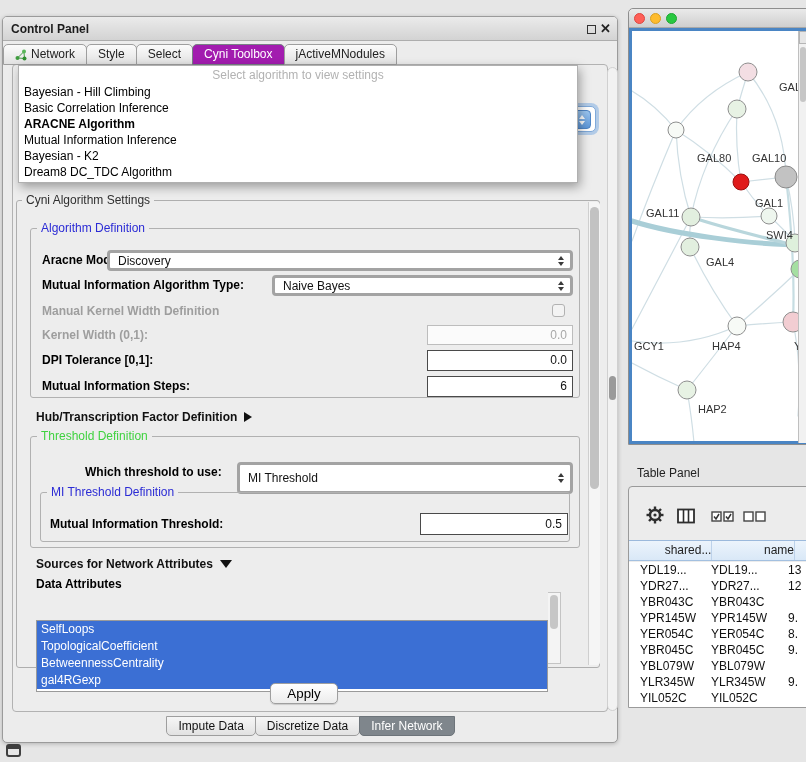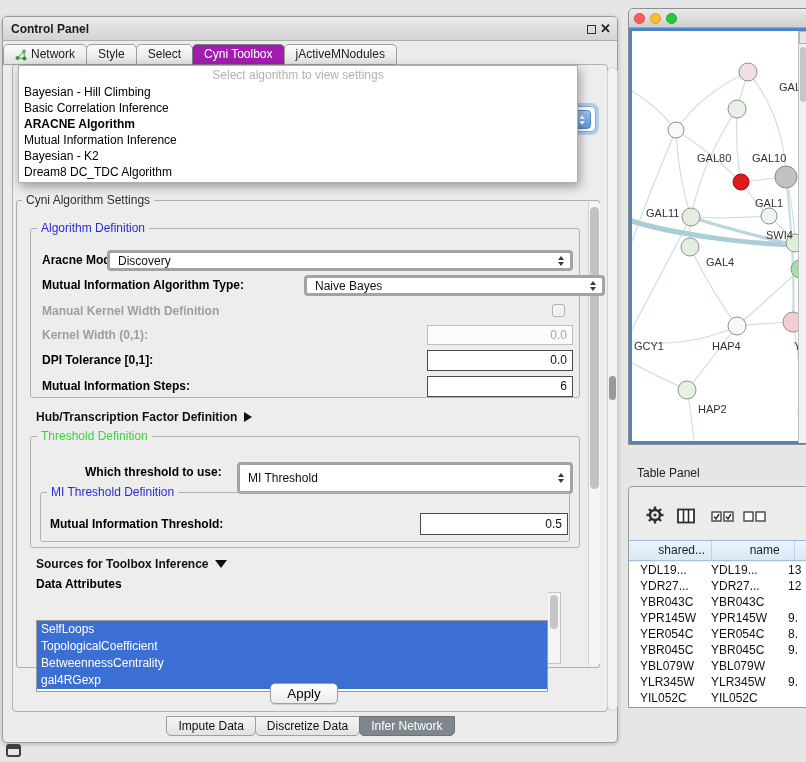--- a/index.html
+++ b/index.html
@@ -61,21 +61,21 @@
   .lbl-kernel { left:39px; top:308px; color:#9e9e9e; }
   .lbl-dpi    { left:39px; top:333px; }
   .lbl-steps  { left:39px; top:359px; }
   .lbl-which  { left:82px; top:445px; }
   .lbl-mithr  { left:47px; top:497px; }
   .lbl-dattr  { left:33px; top:557px; }
 
   .combo { position:absolute; background:#fff; border:3px solid #a3a3a3; border-radius:4px;
            display:flex; align-items:center; padding-left:8px; }
   .combo-aracne { left:104px; top:233px; width:466px; height:21px; }
-  .combo-mitype { left:269px; top:258px; width:301px; height:21px;margin-left:32px; }
+  .combo-mitype { left:269px; top:258px; width:301px; height:21px; }
   .combo-which  { left:234px; top:445px; width:336px; height:32px; }
   .carrows { position:absolute; right:6px; top:50%; transform:translateY(-50%);
              display:flex; flex-direction:column; gap:2px; }
   .tri-up { width:0; height:0; border-left:3.5px solid transparent; border-right:3.5px solid transparent; border-bottom:4px solid #3a3a3a; }
   .tri-dn { width:0; height:0; border-left:3.5px solid transparent; border-right:3.5px solid transparent; border-top:4px solid #3a3a3a; }
 
   .chk { position:absolute; left:549px; top:287px; width:13px; height:13px; background:#f3f3f3;
          border:1px solid #b2b2b2; border-radius:3px; }
 
   .field { position:absolute; background:#fff; text-align:right; padding-right:5px; overflow:hidden; }
@@ -130,21 +130,21 @@
   .tp-label { position:absolute; left:637px; top:466px; color:#222; }
   .tp { position:absolute; left:628px; top:486px; width:192px; height:222px; background:#ececec;
         border:1px solid #9a9a9a; border-radius:4px 4px 0 0; overflow:hidden; }
   .tp-icon { position:absolute; }
   .icon-gear    { left:16px;  top:18px; }
   .icon-columns { left:48px;  top:21px; }
   .icon-checks  { left:82px;  top:24px; }
   .icon-empties { left:114px; top:24px; }
   .tp-header { position:absolute; left:0; right:0; top:53px; height:21px; display:flex;
                background:linear-gradient(#ecf4fc,#d9e8f7); border-top:1px solid #9bb9dc; border-bottom:1px solid #a3c0e0; }
-  .tp-hcell { line-height:19px; text-align:center; color:#222; border-right:1px solid #bdd2ea; overflow:hidden; white-space:nowrap;margin-left:23px; }
+  .tp-hcell { line-height:19px; text-align:right; color:#222; border-right:1px solid #bdd2ea; overflow:hidden; white-space:nowrap;margin-left:23px; }
   .tp-rows { position:absolute; left:0; right:0; top:75px; bottom:0; background:#fff; overflow:hidden; }
   .tp-row { height:16px; line-height:16px; display:flex; }
   .tp-cell { overflow:hidden; white-space:nowrap; }
   .col0 { width:77px; }
   .col1 { width:76px; }
   .col2 { flex:1; }
   .tp-cell.col0 { padding-left:11px; }
   .tp-cell.col1 { padding-left:5px; }
   .tp-cell.col2 { padding-left:6px; }
 
@@ -266,21 +266,21 @@
           <i class="tri-dn"></i>
         </span>
     </div>
 
     <div class="grp mithr-group"></div>
     <span class="grp-title mithr-title">MI Threshold Definition</span>
     <span class="lbl lbl-mithr">Mutual Information Threshold:</span>
     <div class="field field-mithr">0.5</div>
 
     <div class="src-row">
-      <span>Sources for Toolbox Inference</span>
+      <span>Sources for Network Attributes</span>
       <i class="tri-down"></i>
     </div>
     <span class="lbl lbl-dattr">Data Attributes</span>
     <div class="attr-list" id="attr-list">
         <div class="attr-item">SelfLoops</div>
         <div class="attr-item">TopologicalCoefficient</div>
         <div class="attr-item">BetweennessCentrality</div>
         <div class="attr-item">gal4RGexp</div>
       </div>
     <div class="attr-sb">

